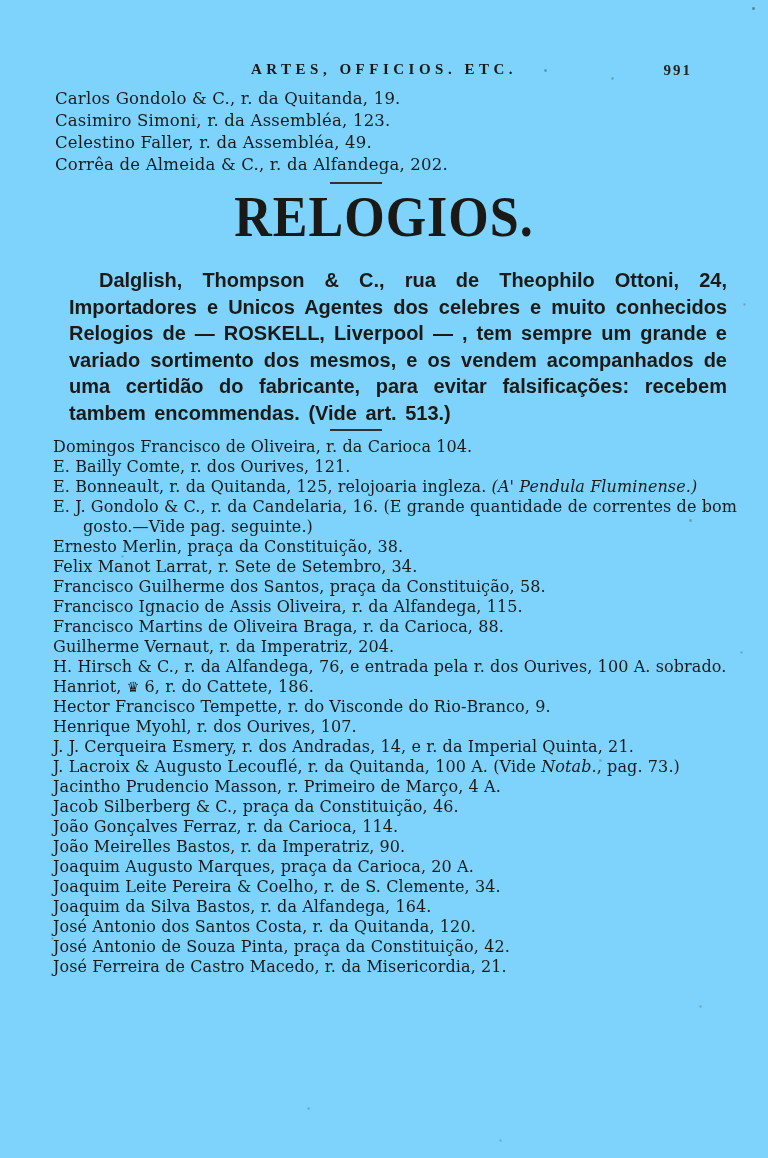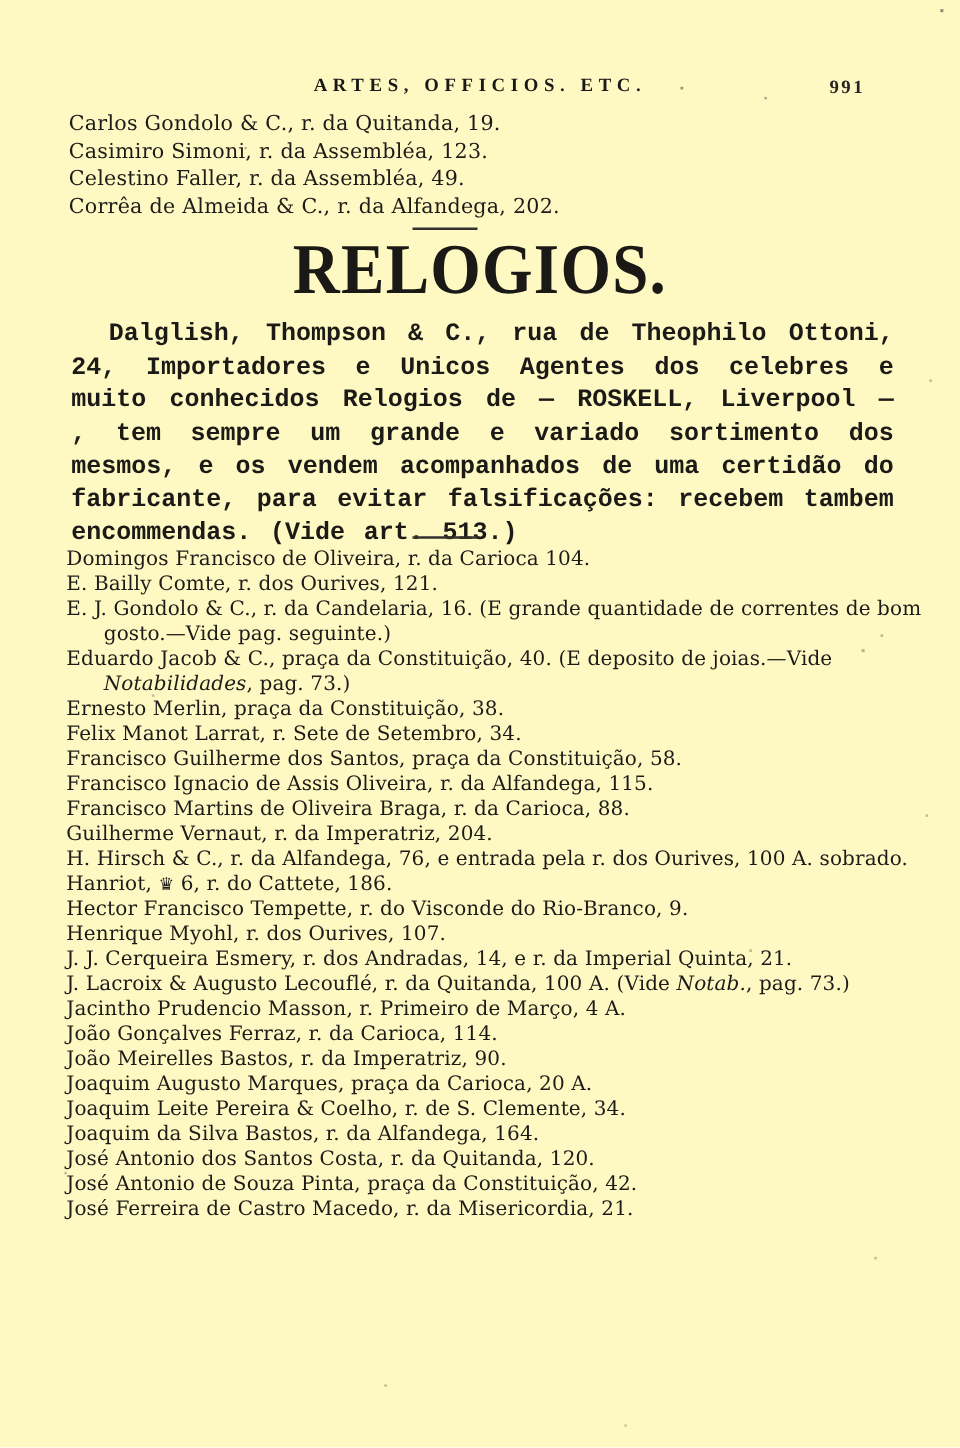--- a/index.html
+++ b/index.html
@@ -4,21 +4,21 @@
 <style>
   html, body {
     margin: 0;
     padding: 0;
     background: #ffffff;
   }
   .page {
     position: relative;
     width: 768px;
     height: 1158px;
-    background: #fef9c3;
+    background: #7dd3fc;
     overflow: hidden;
     font-family: "DejaVu Serif", "Liberation Serif", serif;
     color: #1d1b18;
   }
   
   .speckles {
     position: absolute;
     top: 0; left: 0;
     width: 1px; height: 1px;
     background: transparent;
@@ -104,22 +104,22 @@
     letter-spacing: 1px;
     transform: scaleY(1.1);
     transform-origin: top center;
     color: #1b1916;
   }
   .ad-paragraph {
     position: absolute;
     top: 255px;
     left: 57px;
     width: 658px;
-    margin: 0;
-    font-family: Liberation Mono, monospace;
+    margin: 12px;
+    font-family: Liberation Sans, sans-serif;
     font-weight: bold;
     font-size: 20px;
     line-height: 26.5px;
     text-align: justify;
     text-indent: 30px;
     word-spacing: 3px;
     color: #1c1a17;
   }
   .main-list {
     position: absolute;
@@ -159,35 +159,36 @@
 
   <h1 class="section-heading">RELOGIOS.</h1>
 
   <p class="ad-paragraph">Dalglish, Thompson &amp; C., rua de Theophilo Ottoni, 24, Importadores e Unicos Agentes dos celebres e muito conhecidos Relogios de — ROSKELL, Liverpool — , tem sempre um grande e variado sortimento dos mesmos, e os vendem acompanhados de uma certidão do fabricante, para evitar falsificações: recebem tambem encommendas. (Vide art. 513.)</p>
 
   <div class="rule rule-2"></div>
 
   <ul class="entry-list main-list" id="main-list">
       <li><span>Domingos Francisco de Oliveira, r. da Carioca 104.</span></li>
       <li><span>E. Bailly Comte, r. dos Ourives, 121.</span></li>
+      <li><span>E. Bonneault, r. da Quitanda, 125, relojoaria ingleza. </span><span class="em">(A' Pendula Fluminense.)</span></li>
       <li><span>E. J. Gondolo &amp; C., r. da Candelaria, 16. (E grande quantidade de correntes de bom gosto.—Vide pag. seguinte.)</span></li>
-      <li><span>Eduardo Jacob &amp; C., praça da Constituição, 40. (E deposito de joias.—Vide </span><span class="em">Notabilidades</span><span>, pag. 73.)</span></li>
       <li><span>Ernesto Merlin, praça da Constituição, 38.</span></li>
       <li><span>Felix Manot Larrat, r. Sete de Setembro, 34.</span></li>
       <li><span>Francisco Guilherme dos Santos, praça da Constituição, 58.</span></li>
       <li><span>Francisco Ignacio de Assis Oliveira, r. da Alfandega, 115.</span></li>
       <li><span>Francisco Martins de Oliveira Braga, r. da Carioca, 88.</span></li>
       <li><span>Guilherme Vernaut, r. da Imperatriz, 204.</span></li>
       <li><span>H. Hirsch &amp; C., r. da Alfandega, 76, e entrada pela r. dos Ourives, 100 A. sobrado.</span></li>
       <li><span>Hanriot, </span><span class="ornament">♛</span><span> 6, r. do Cattete, 186.</span></li>
       <li><span>Hector Francisco Tempette, r. do Visconde do Rio-Branco, 9.</span></li>
       <li><span>Henrique Myohl, r. dos Ourives, 107.</span></li>
       <li><span>J. J. Cerqueira Esmery, r. dos Andradas, 14, e r. da Imperial Quinta, 21.</span></li>
       <li><span>J. Lacroix &amp; Augusto Lecouflé, r. da Quitanda, 100 A. (Vide </span><span class="em">Notab.</span><span>, pag. 73.)</span></li>
       <li><span>Jacintho Prudencio Masson, r. Primeiro de Março, 4 A.</span></li>
+      <li><span>Jacob Silberberg &amp; C., praça da Constituição, 46.</span></li>
       <li><span>João Gonçalves Ferraz, r. da Carioca, 114.</span></li>
       <li><span>João Meirelles Bastos, r. da Imperatriz, 90.</span></li>
       <li><span>Joaquim Augusto Marques, praça da Carioca, 20 A.</span></li>
       <li><span>Joaquim Leite Pereira &amp; Coelho, r. de S. Clemente, 34.</span></li>
       <li><span>Joaquim da Silva Bastos, r. da Alfandega, 164.</span></li>
       <li><span>José Antonio dos Santos Costa, r. da Quitanda, 120.</span></li>
       <li><span>José Antonio de Souza Pinta, praça da Constituição, 42.</span></li>
       <li><span>José Ferreira de Castro Macedo, r. da Misericordia, 21.</span></li>
     </ul>
 </div>

